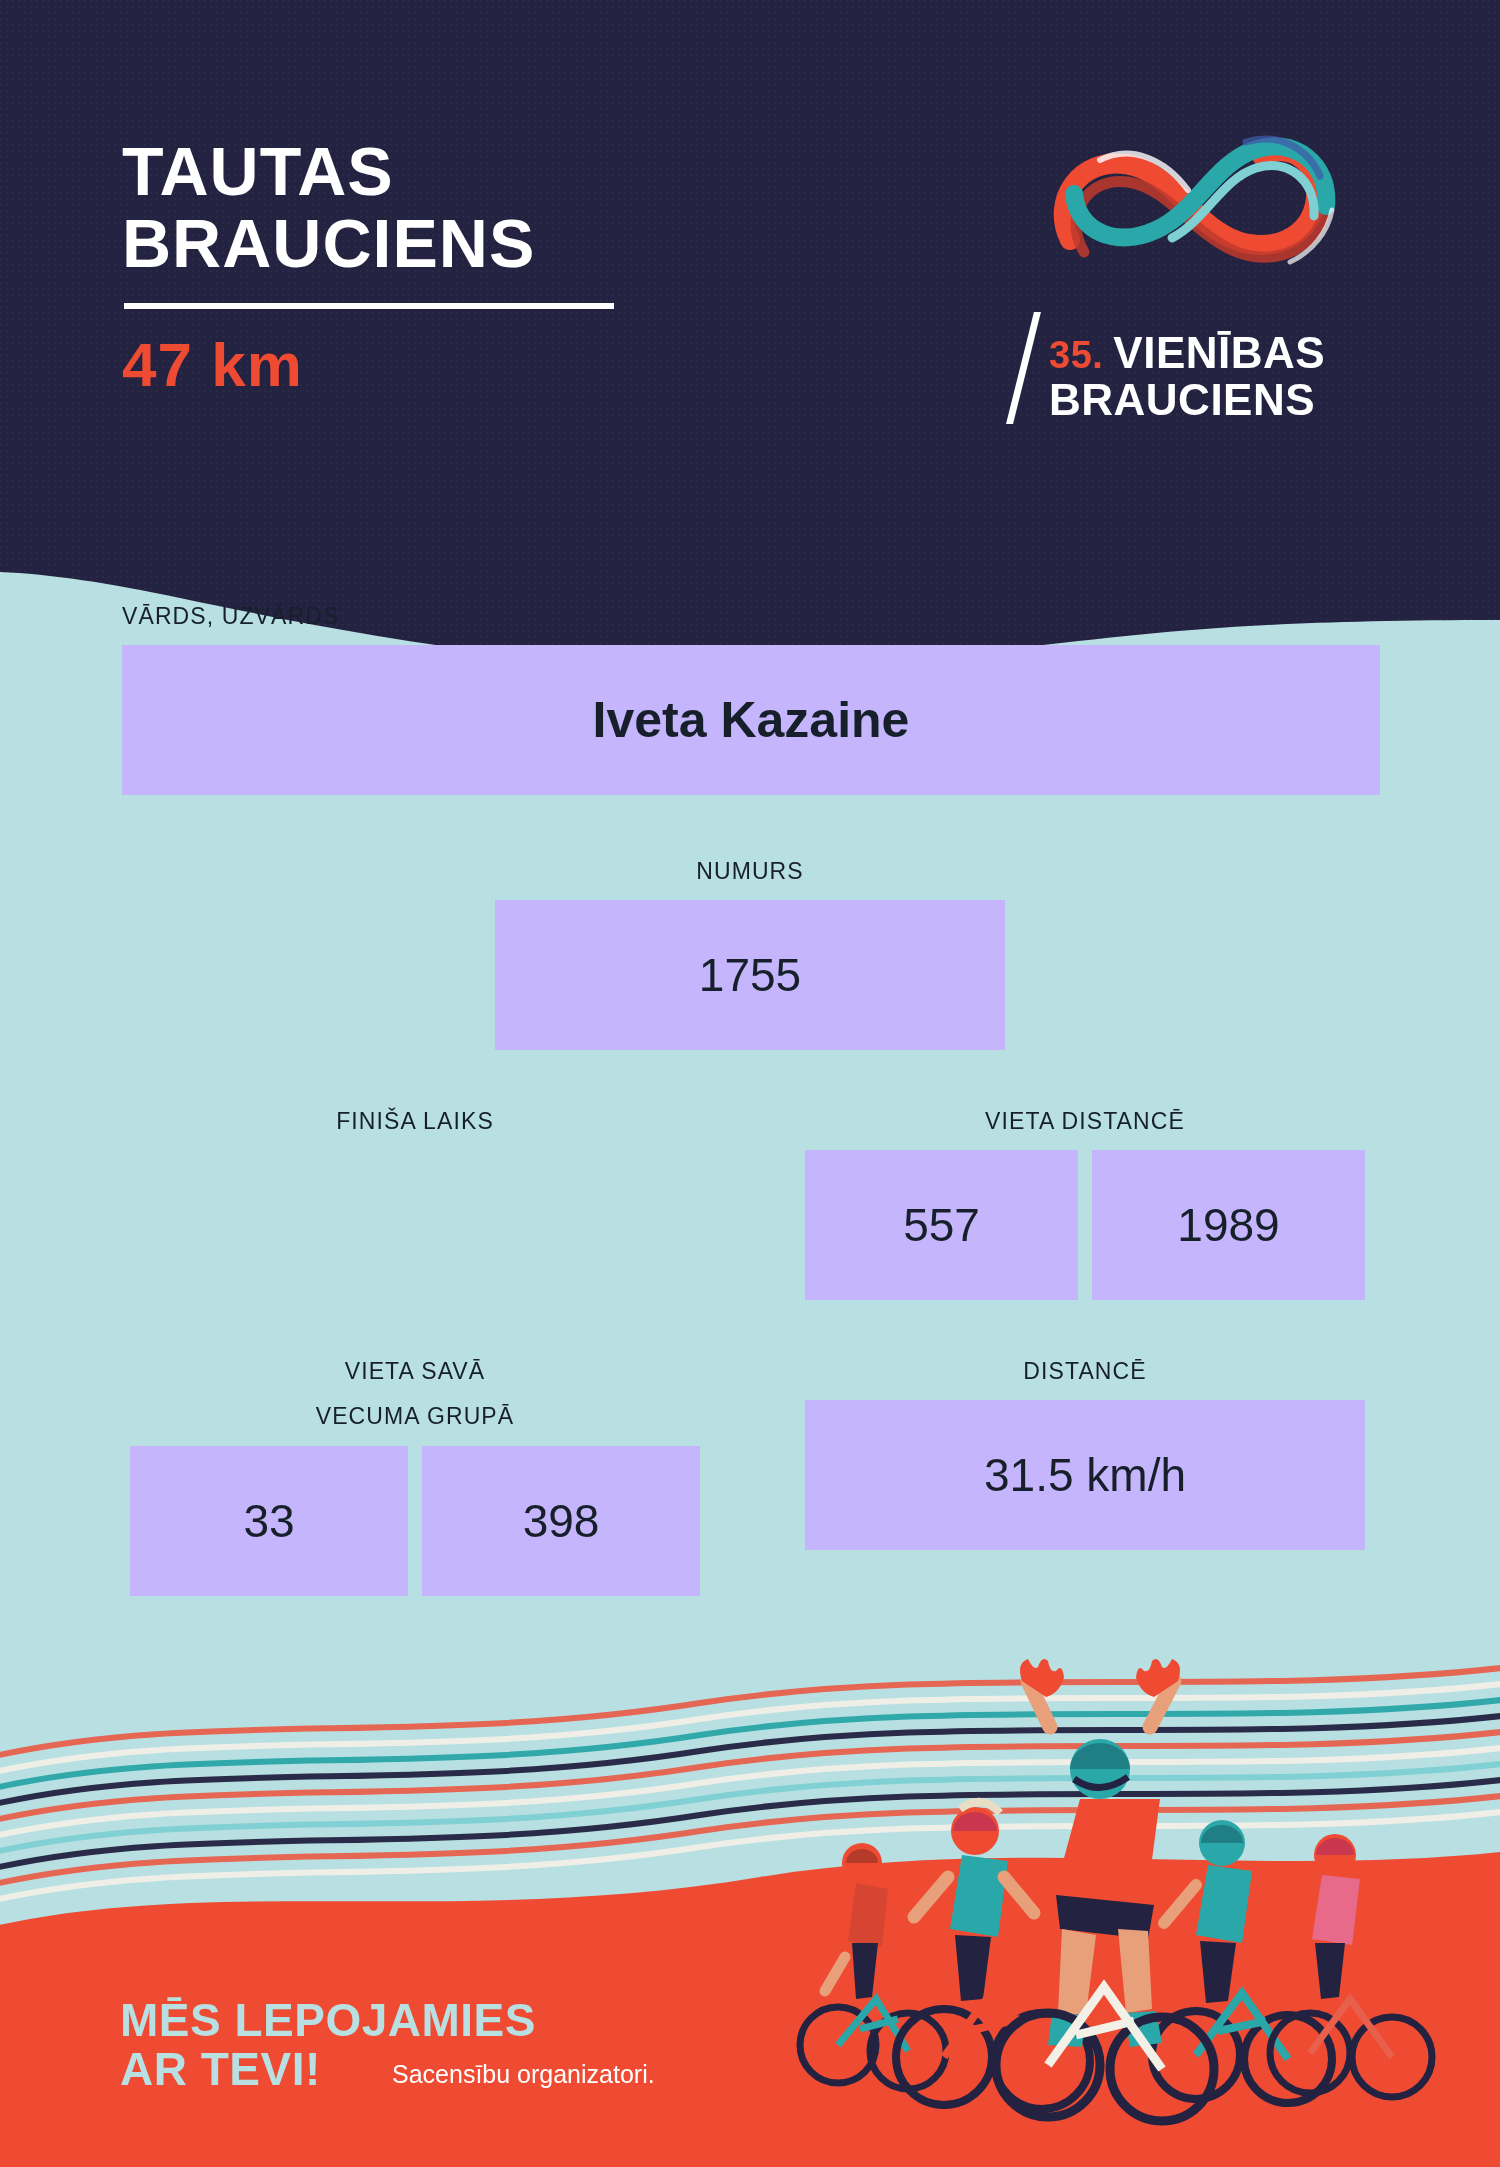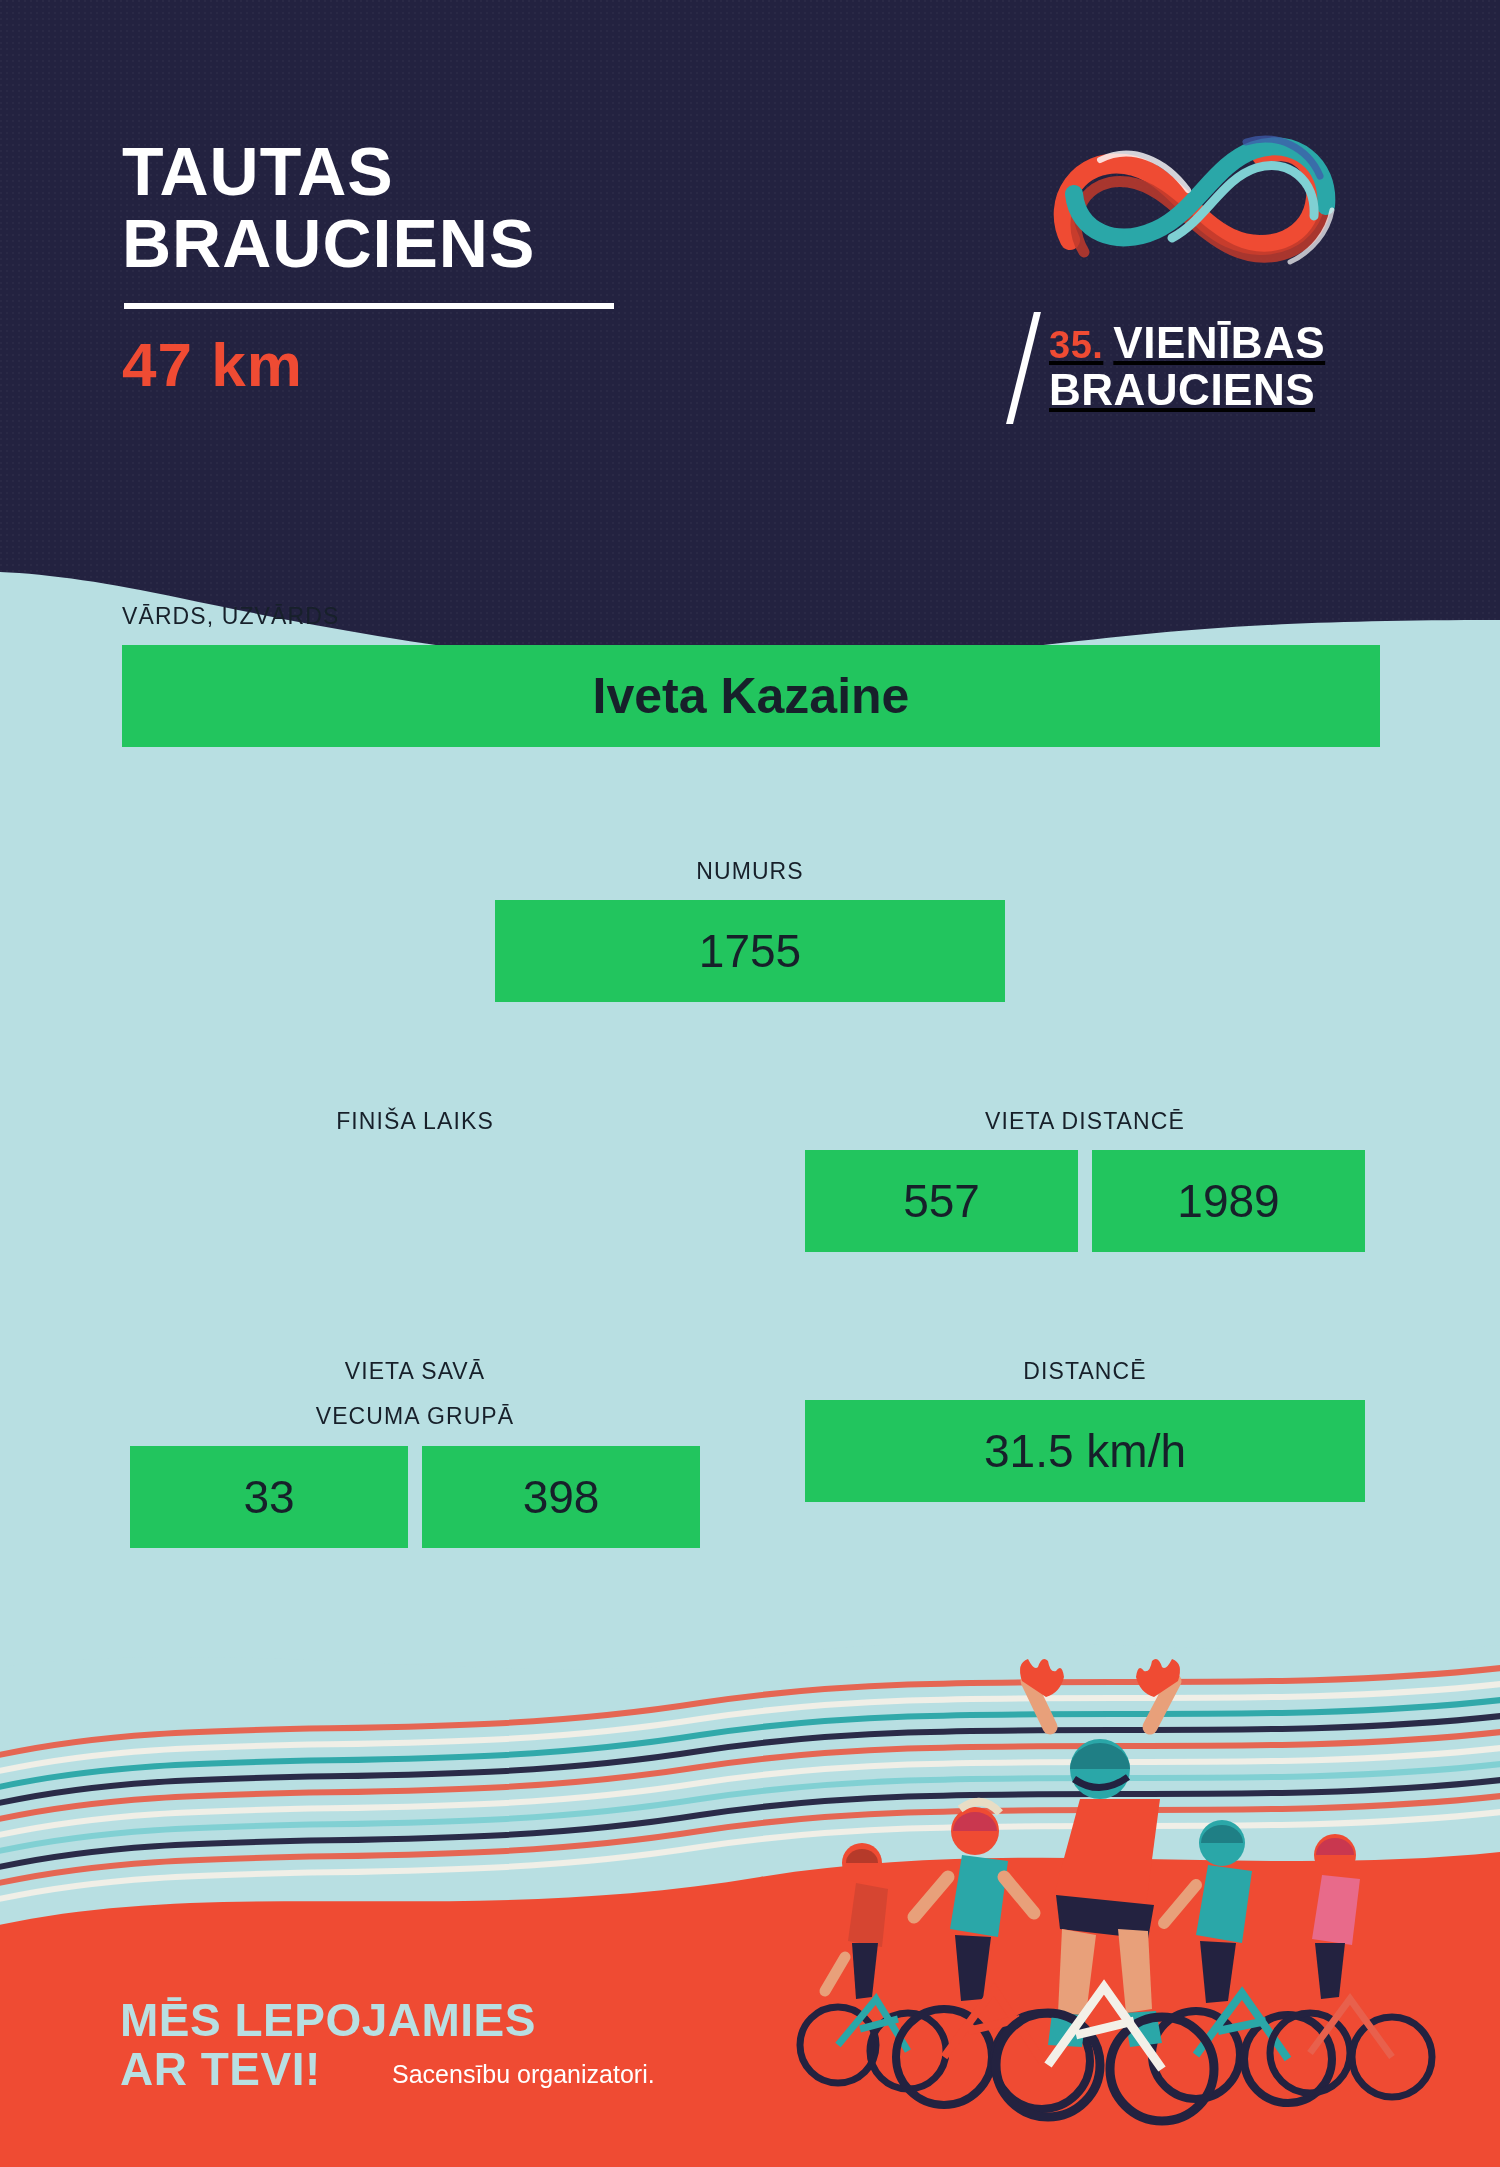--- a/index.html
+++ b/index.html
@@ -70,22 +70,21 @@
     top: 120px;
     width: 460px;
     height: 330px;
   }
   .logo-mark { position: absolute; top: 0; left: 60px; }
   .logo-text-wrap {
     position: absolute;
     left: 40px;
     top: 190px;
     display: flex;
-    align-items: center;
-    text-decoration: underline;
+    align-items: flex-end;
   }
   .logo-slash {
     width: 7px;
     height: 112px;
     background: #ffffff;
     transform: skewX(-14deg);
     margin-right: 22px;
     margin-top: 2px;
   }
   .logo-words { color: #ffffff; }
@@ -116,22 +115,22 @@
     width: 1500px;
   }
   .field-label {
     font-size: 23px;
     color: #17202a;
     letter-spacing: 1.1px;
     text-transform: uppercase;
     line-height: 1.45;
   }
   .value-box {
-    background: #22c55e;
-    height: 102px;
+    background: #c4b5fd;
+    height: 150px;
     display: flex;
     align-items: center;
     justify-content: center;
     font-size: 46px;
     color: #17202a;
   }
 
   .row-name { position: absolute; left: 122px; top: 0; width: 1258px; }
   .row-name .field-label { margin-bottom: 12px; }
   .row-name .value-box { width: 1258px; font-weight: bold; font-size: 50px; }

